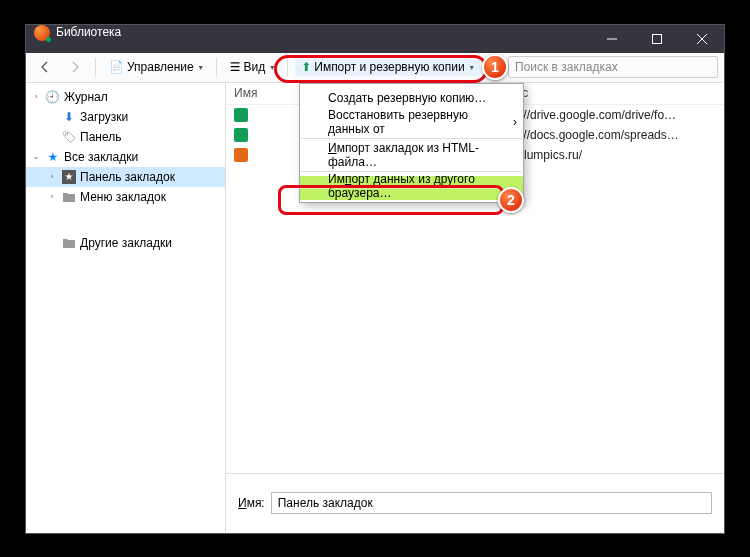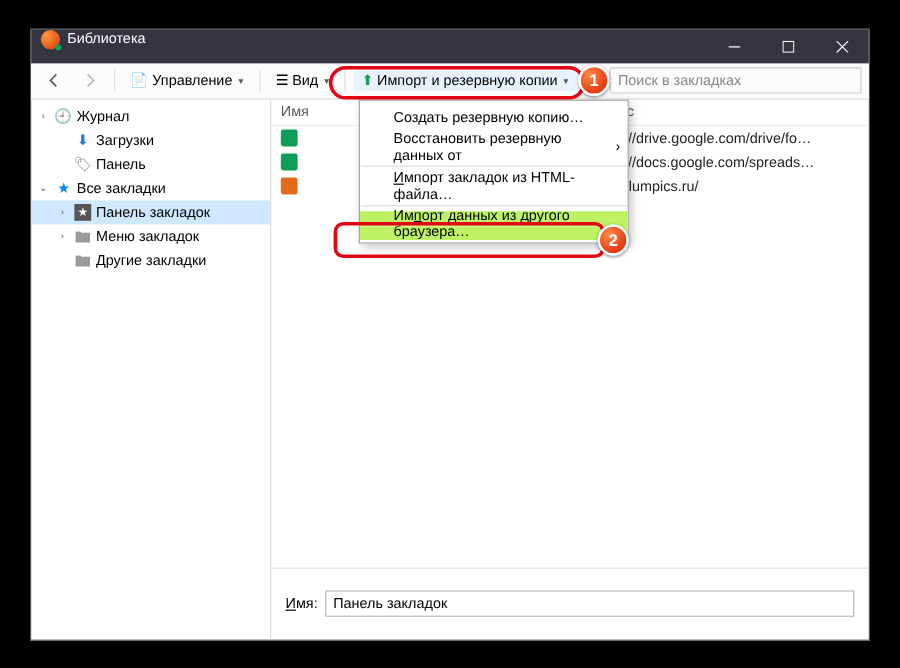--- a/index.html
+++ b/index.html
@@ -149,21 +149,21 @@
         </div>
         <div class="tree-item" style="padding-left: 20px;">
           <span class="expander">›</span>
           <span class="ti-icon">
             <svg width="14" height="14" viewBox="0 0 14 14">
               <path d="M1 3h4l1 1h7v8H1z" fill="#999"></path>
             </svg>
           </span>
           <span>Меню закладок</span>
         </div>
-        <div class="tree-item" style="padding-left: 20px;">
+        <div class="tree-item" style="padding-left: 20px; margin-top: 26px;">
           <span class="expander"></span>
           <span class="ti-icon">
             <svg width="14" height="14" viewBox="0 0 14 14">
               <path d="M1 3h4l1 1h7v8H1z" fill="#999"></path>
             </svg>
           </span>
           <span>Другие закладки</span>
         </div>
       </div>
     <div class="main">

